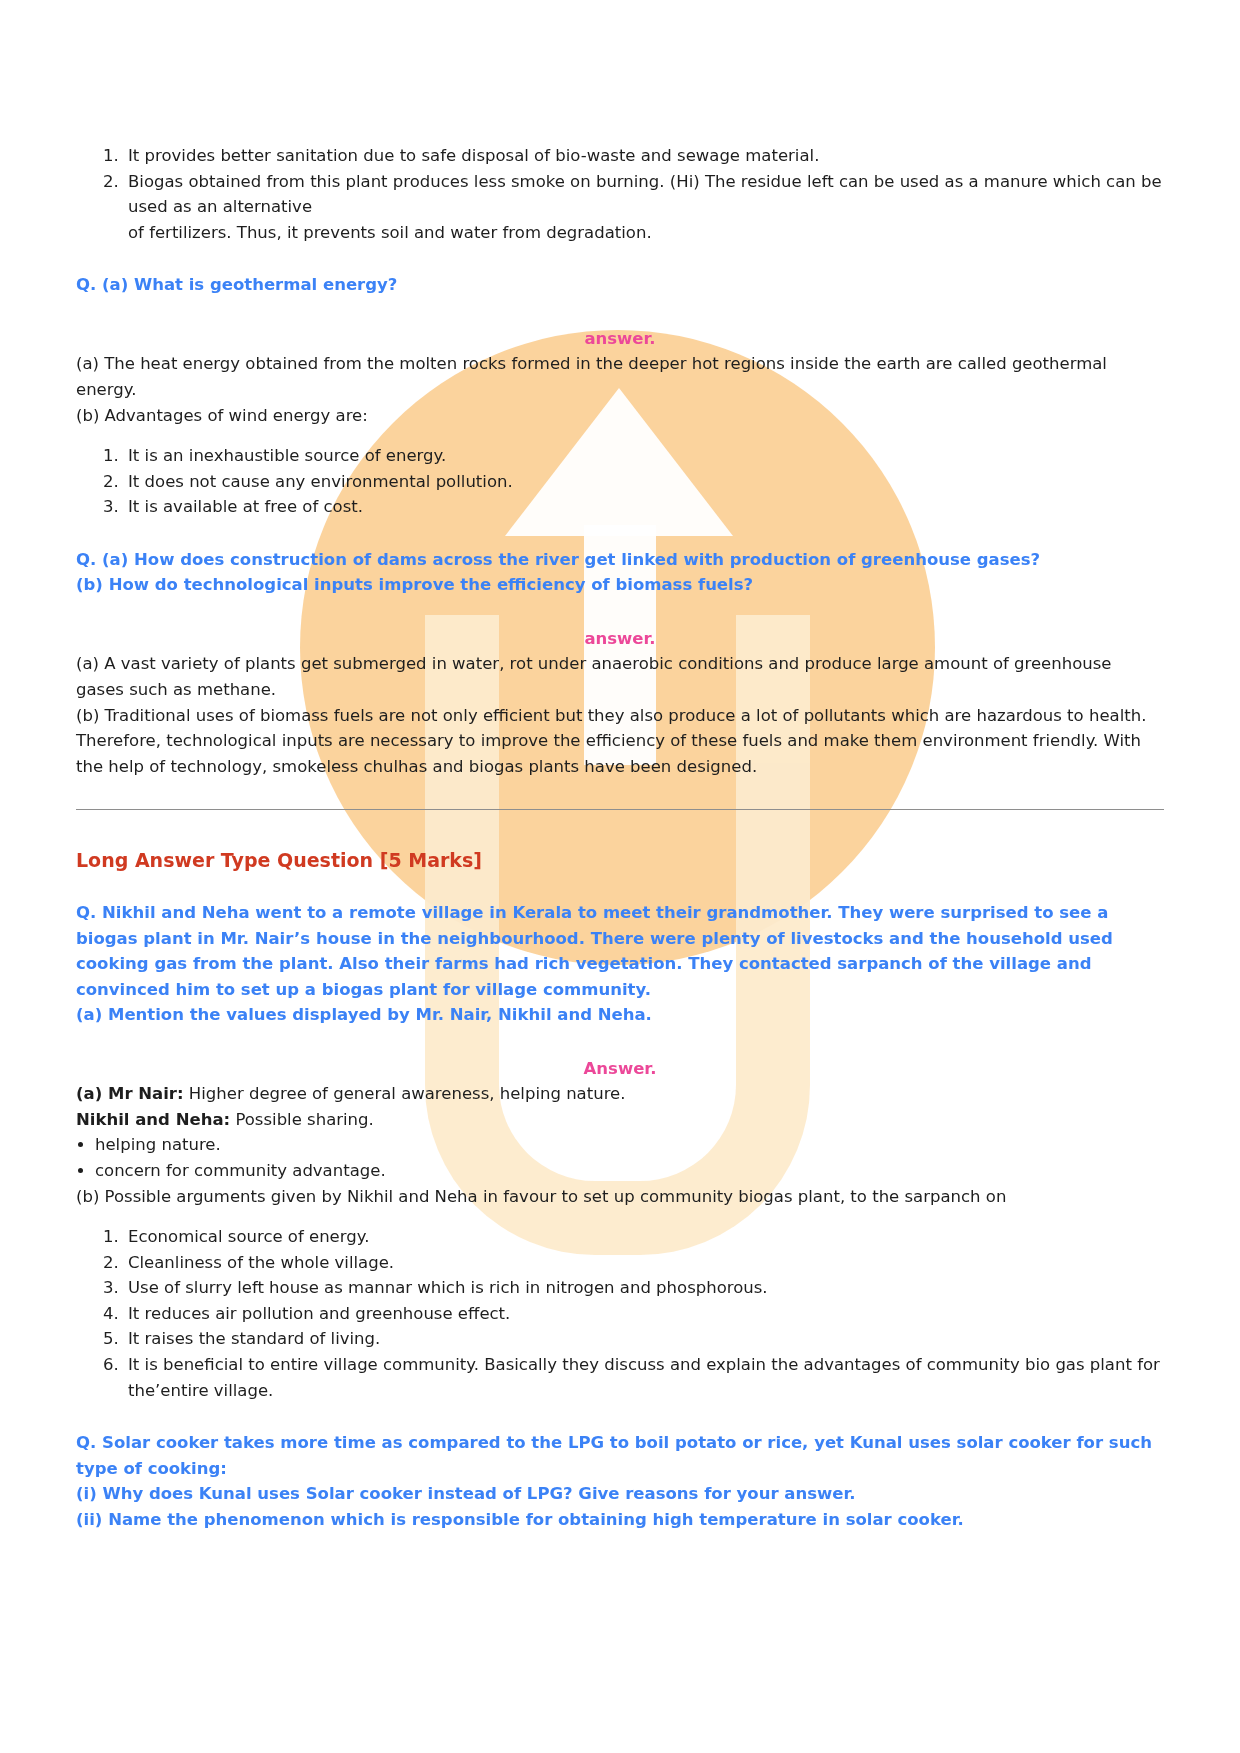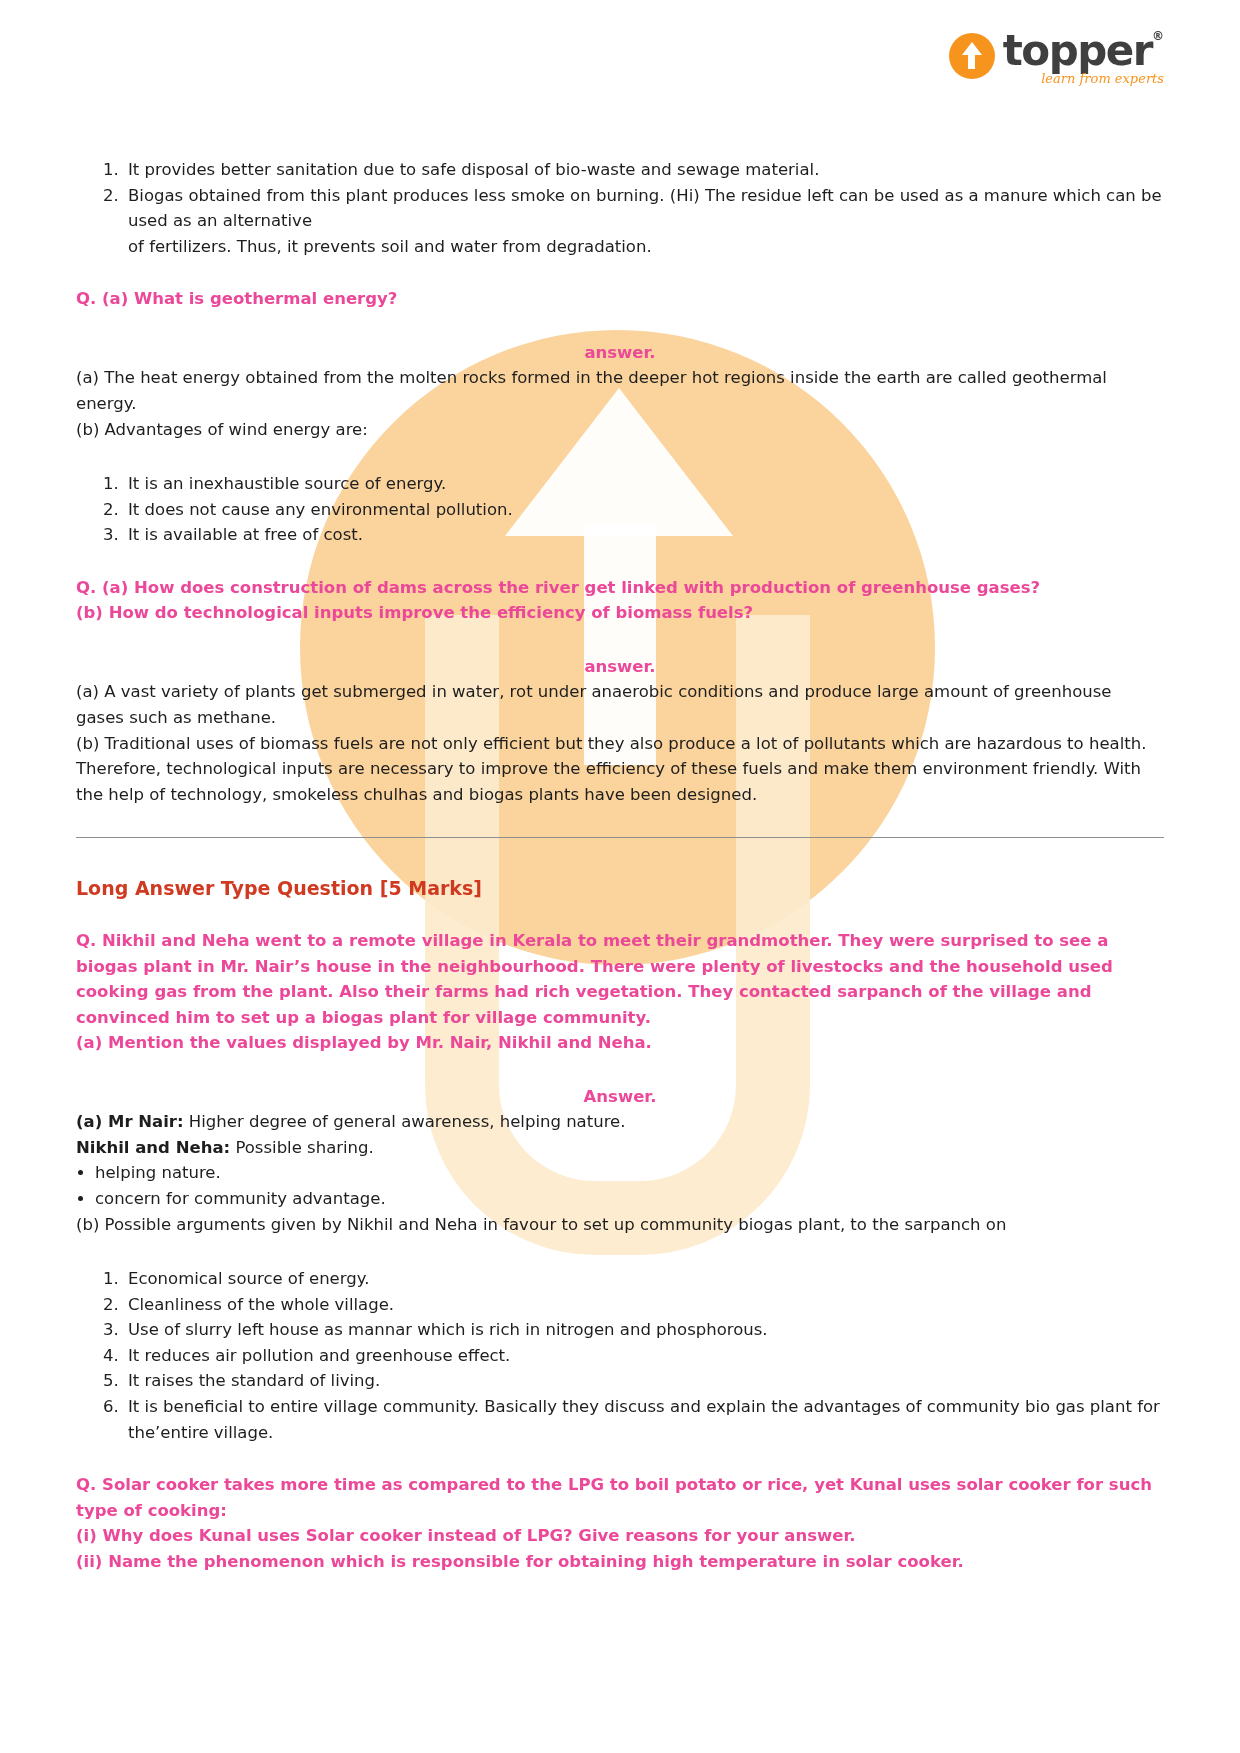--- a/index.html
+++ b/index.html
@@ -74,27 +74,27 @@
     font-size:13px; margin-top:0px;
   }
 
   
   .content { position:relative; z-index:2; padding:128px 76px 0 76px; }
 
   p { margin:0; }
   .block { display:block; }
   .cont { display:block; }
 
-  .q { font-weight:700; color:#ec4899; margin-top:27px; }
+  .q { font-weight:700; color:#3b82f6; margin-top:27px; }
   .ans-label { font-weight:700; color:#ec4899; margin-top:28px;text-align:center; }
   .body { margin:0; }
   strong { font-weight:700; }
 
   ol.num-list {
-    margin:29px 0 13px 0;
+    margin:15px 0 13px 0;
     padding-left:48px;
     list-style:decimal;
   }
   ol.num-list li { padding-left:4px; }
 
   ul.bullets {
     margin:0; padding-left:19px; list-style:disc;
   }
 
   .divider {
@@ -112,32 +112,20 @@
 
 <div class="page">
 
   <div class="watermark">
     <div class="wm-circle"></div>
     <div class="wm-u"></div>
     <div class="wm-arrow-head"></div>
     <div class="wm-arrow-stem"></div>
   </div>
 
-  <header class="logo">
-    <div class="logo-row">
-      <div class="logo-circle">
-        <div class="logo-arrow-head"></div>
-        <div class="logo-arrow-stem"></div>
-      </div>
-      <div class="logo-wordwrap">
-        <span class="logo-word">topper</span><sup class="logo-reg">®</sup>
-        <div class="logo-tagline">learn from experts</div>
-      </div>
-    </div>
-  </header>
 
   <main class="content">
 
     <ol class="num-list intro">
       <li><span>It provides better sanitation due to safe disposal of bio-waste and sewage material.</span></li>
       <li>
         <span>Biogas obtained from this plant produces less smoke on burning. (Hi) The residue left can be used as a manure which can be used as an alternative</span>
         <span class="cont">of fertilizers. Thus, it prevents soil and water from degradation.</span>
       </li>
     </ol>

